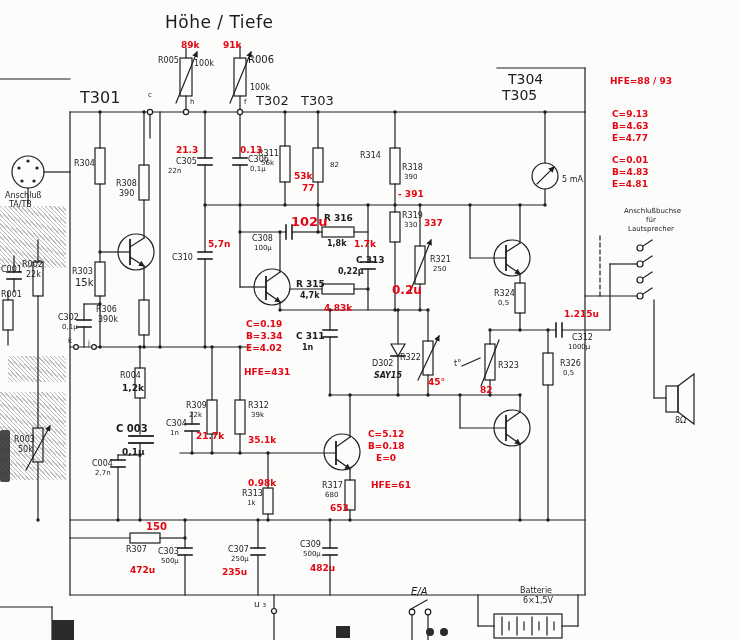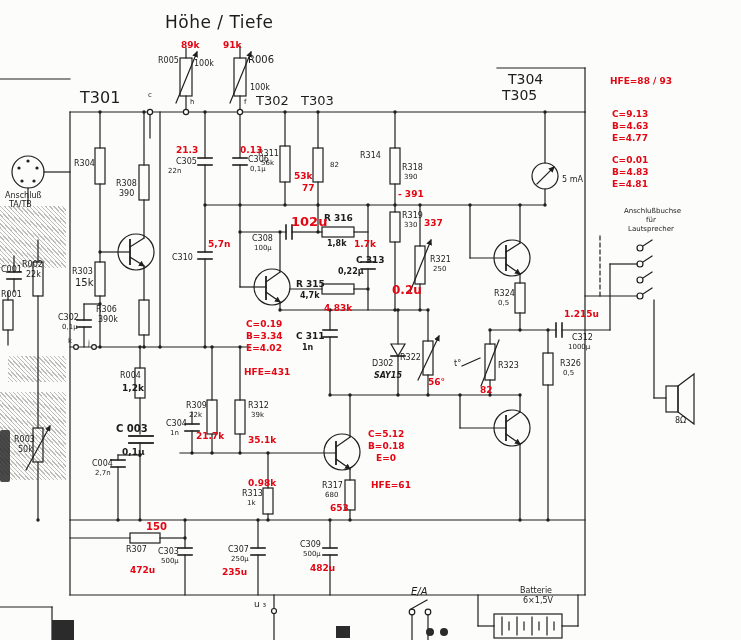--- a/index.html
+++ b/index.html
@@ -505,21 +505,21 @@
       <span class="lbl red" style="left: 291px; top: 215px; font-size: 13px; color: rgb(227, 6, 19);">102u</span>
       <span class="lbl red" style="left: 424px; top: 219px; font-size: 9px; color: rgb(227, 6, 19);">337</span>
       <span class="lbl red" style="left: 208px; top: 240px; font-size: 9px; color: rgb(227, 6, 19);">5,7n</span>
       <span class="lbl red" style="left: 354px; top: 240px; font-size: 9px; color: rgb(227, 6, 19);">1.7k</span>
       <span class="lbl red" style="left: 392px; top: 284px; font-size: 12px; color: rgb(227, 6, 19);">0.2u</span>
       <span class="lbl red" style="left: 324px; top: 304px; font-size: 9px; color: rgb(227, 6, 19);">4.83k</span>
       <span class="lbl red" style="left: 246px; top: 320px; font-size: 9px; color: rgb(227, 6, 19);">C=0.19</span>
       <span class="lbl red" style="left: 246px; top: 332px; font-size: 9px; color: rgb(227, 6, 19);">B=3.34</span>
       <span class="lbl red" style="left: 246px; top: 344px; font-size: 9px; color: rgb(227, 6, 19);">E=4.02</span>
       <span class="lbl red" style="left: 244px; top: 368px; font-size: 9px; color: rgb(227, 6, 19);">HFE=431</span>
-      <span class="lbl red" style="left: 428px; top: 378px; font-size: 9px; color: rgb(227, 6, 19);">56°</span>
+      <span class="lbl red" style="left: 428px; top: 378px; font-size: 9px; color: rgb(227, 6, 19);">45°</span>
       <span class="lbl red" style="left: 480px; top: 386px; font-size: 9px; color: rgb(227, 6, 19);">82</span>
       <span class="lbl red" style="left: 564px; top: 310px; font-size: 9px; color: rgb(227, 6, 19);">1.215u</span>
       <span class="lbl red" style="left: 196px; top: 432px; font-size: 9px; color: rgb(227, 6, 19);">21.7k</span>
       <span class="lbl red" style="left: 248px; top: 436px; font-size: 9px; color: rgb(227, 6, 19);">35.1k</span>
       <span class="lbl red" style="left: 368px; top: 430px; font-size: 9px; color: rgb(227, 6, 19);">C=5.12</span>
       <span class="lbl red" style="left: 368px; top: 442px; font-size: 9px; color: rgb(227, 6, 19);">B=0.18</span>
       <span class="lbl red" style="left: 368px; top: 454px; font-size: 9px; color: rgb(227, 6, 19); padding-left: 8px;">E=0</span>
       <span class="lbl red" style="left: 371px; top: 481px; font-size: 9px; color: rgb(227, 6, 19);">HFE=61</span>
       <span class="lbl red" style="left: 330px; top: 504px; font-size: 9px; color: rgb(227, 6, 19);">653</span>
       <span class="lbl red" style="left: 248px; top: 479px; font-size: 9px; color: rgb(227, 6, 19);">0.98k</span>

